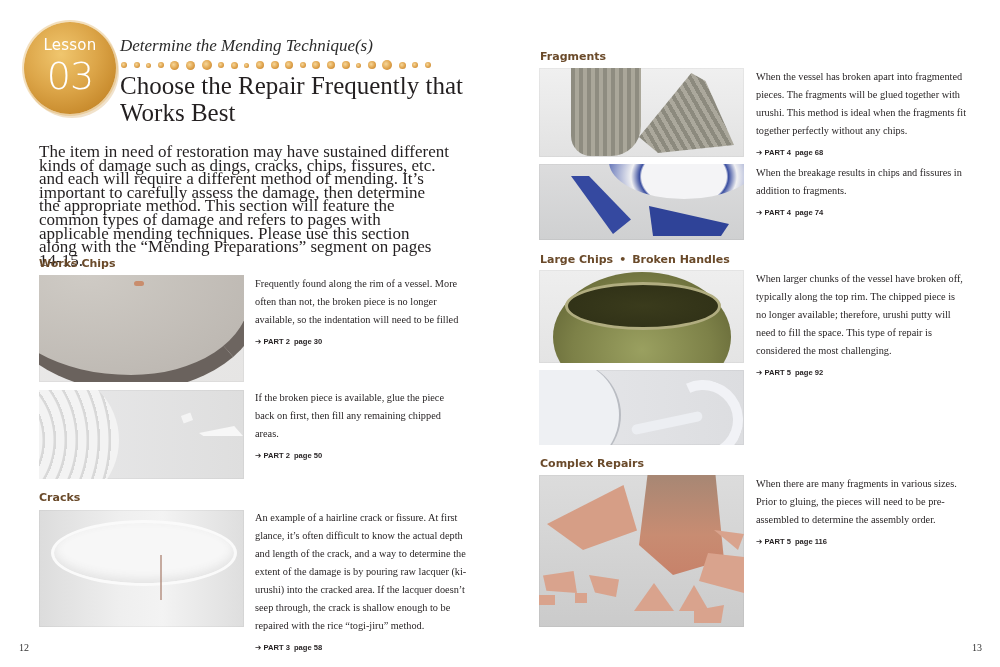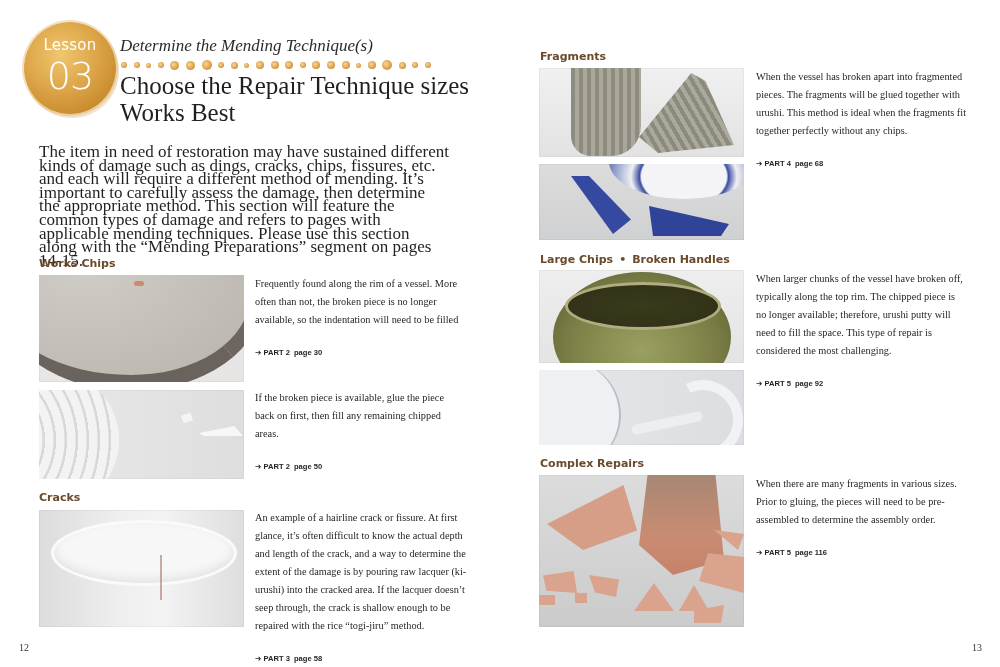--- a/index.html
+++ b/index.html
@@ -45,21 +45,21 @@
     position: absolute; font-family: "DejaVu Sans", "Liberation Sans", sans-serif;
     font-weight: bold; font-size: 11px; color: #6a4a2a;
   }
   .section-head .bullet { margin: 0 6px; }
 
   .photo { position: absolute; overflow: hidden; }
   .desc {
     position: absolute; font-size: 10.3px; line-height: 18px; color: #231f20;
   }
   .ref {
-    display: block; margin-top: 15px;
+    display: block; margin-top: 4px;
     font-family: "Liberation Sans", "DejaVu Sans", sans-serif; font-weight: bold; font-size: 7.6px; color: #231f20;
   }
   .ref .sp { display: inline-block; width: 4px; }
   .folio { position: absolute; top: 642px; font-size: 10px; color: #333; }
 
   
   .ph-chip {
     background:
       radial-gradient(ellipse 190px 120px at 20px -20px, #c9c5bf 0%, #c1bdb7 70%, transparent 71%),
       linear-gradient(160deg, #ebeaea 0%, #e6e5e4 100%);
@@ -159,21 +159,21 @@
     <span class="dot" style="width:8px;height:8px"></span>
     <span class="dot" style="width:8px;height:8px"></span>
     <span class="dot" style="width:8px;height:8px"></span>
     <span class="dot" style="width:5px;height:5px"></span>
     <span class="dot" style="width:8px;height:8px"></span>
     <span class="dot" style="width:10px;height:10px"></span>
     <span class="dot" style="width:7px;height:7px"></span>
     <span class="dot" style="width:6px;height:6px"></span>
     <span class="dot" style="width:6px;height:6px"></span>
   </div>
-  <div class="title">Choose the Repair Technique sizes Works Best</div>
+  <div class="title">Choose the Repair Frequently that Works Best</div>
   <div class="intro">The item in need of restoration may have sustained different kinds of damage such as dings, cracks, chips, fissures, etc. and each will require a different method of mending. It’s important to carefully assess the damage, then determine the appropriate method. This section will feature the common types of damage and refers to pages with applicable mending techniques. Please use this section along with the “Mending Preparations” segment on pages 14-15.</div>
 
   <div class="section-head" style="left:39px; top:257px;">Works Chips</div>
 
   <div class="photo ph-chip ph-border" style="left:39px; top:275px; width:205px; height:107px;">
     <div class="rim"></div>
     <div class="chipmark"></div>
   </div>
   <div class="desc" style="left:255px; top:275px; width:205px;">
     <span>Frequently found along the rim of a vessel. More often than not, the broken piece is no longer available, so the indentation will need to be filled</span>
@@ -226,20 +226,27 @@
     <span class="ref">
       <span>➔</span>
       <span>PART 4</span><span class="sp"></span><span>page 68</span>
     </span>
   </div>
 
   <div class="photo ph-blue ph-border" style="left:39px; top:164px; width:205px; height:76px;">
     <div class="bowl"></div>
     <div class="s1"></div>
     <div class="s2"></div>
+  </div>
+  <div class="desc" style="left:256px; top:164px; width:210px;">
+    <span>When the breakage results in chips and fissures in addition to fragments.</span>
+    <span class="ref">
+      <span>➔</span>
+      <span>PART 4</span><span class="sp"></span><span>page 74</span>
+    </span>
   </div>
 
   <div class="section-head" style="left:40px; top:253px;">
     <span>Large Chips</span><span class="bullet">•</span><span>Broken Handles</span>
   </div>
 
   <div class="photo ph-green ph-border" style="left:39px; top:270px; width:205px; height:93px;">
     <div class="body"></div>
     <div class="mouth"></div>
   </div>

